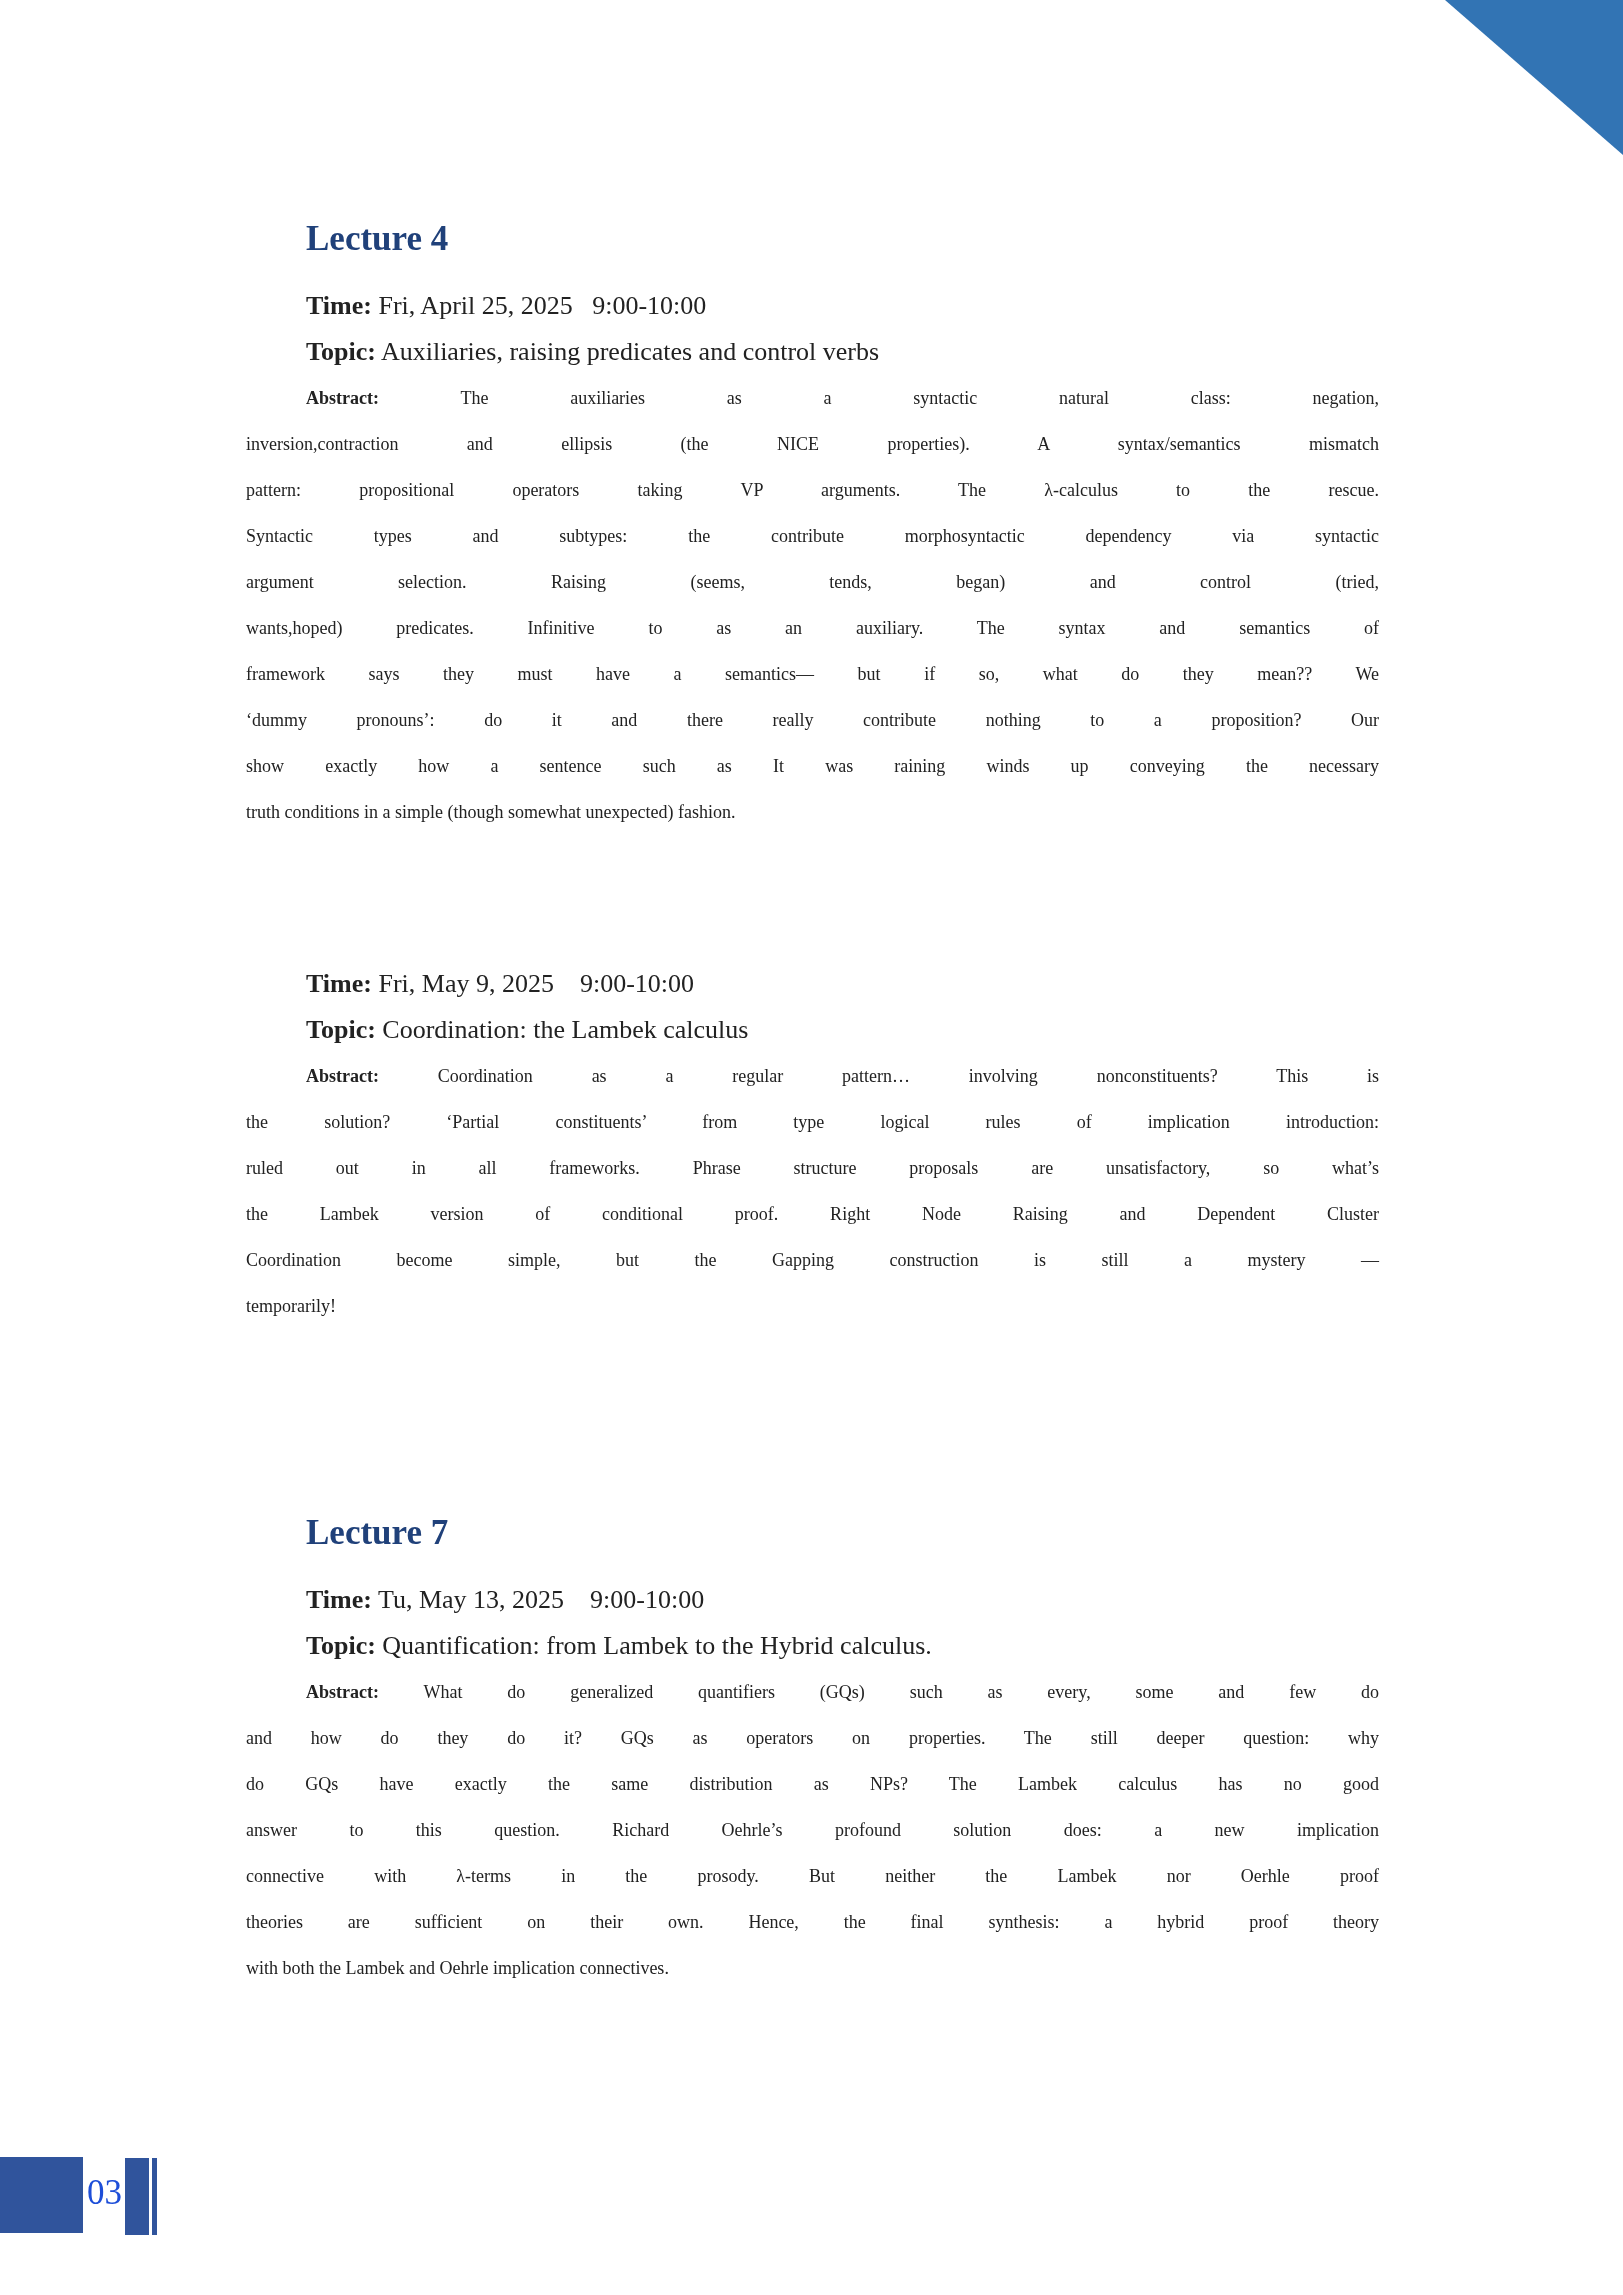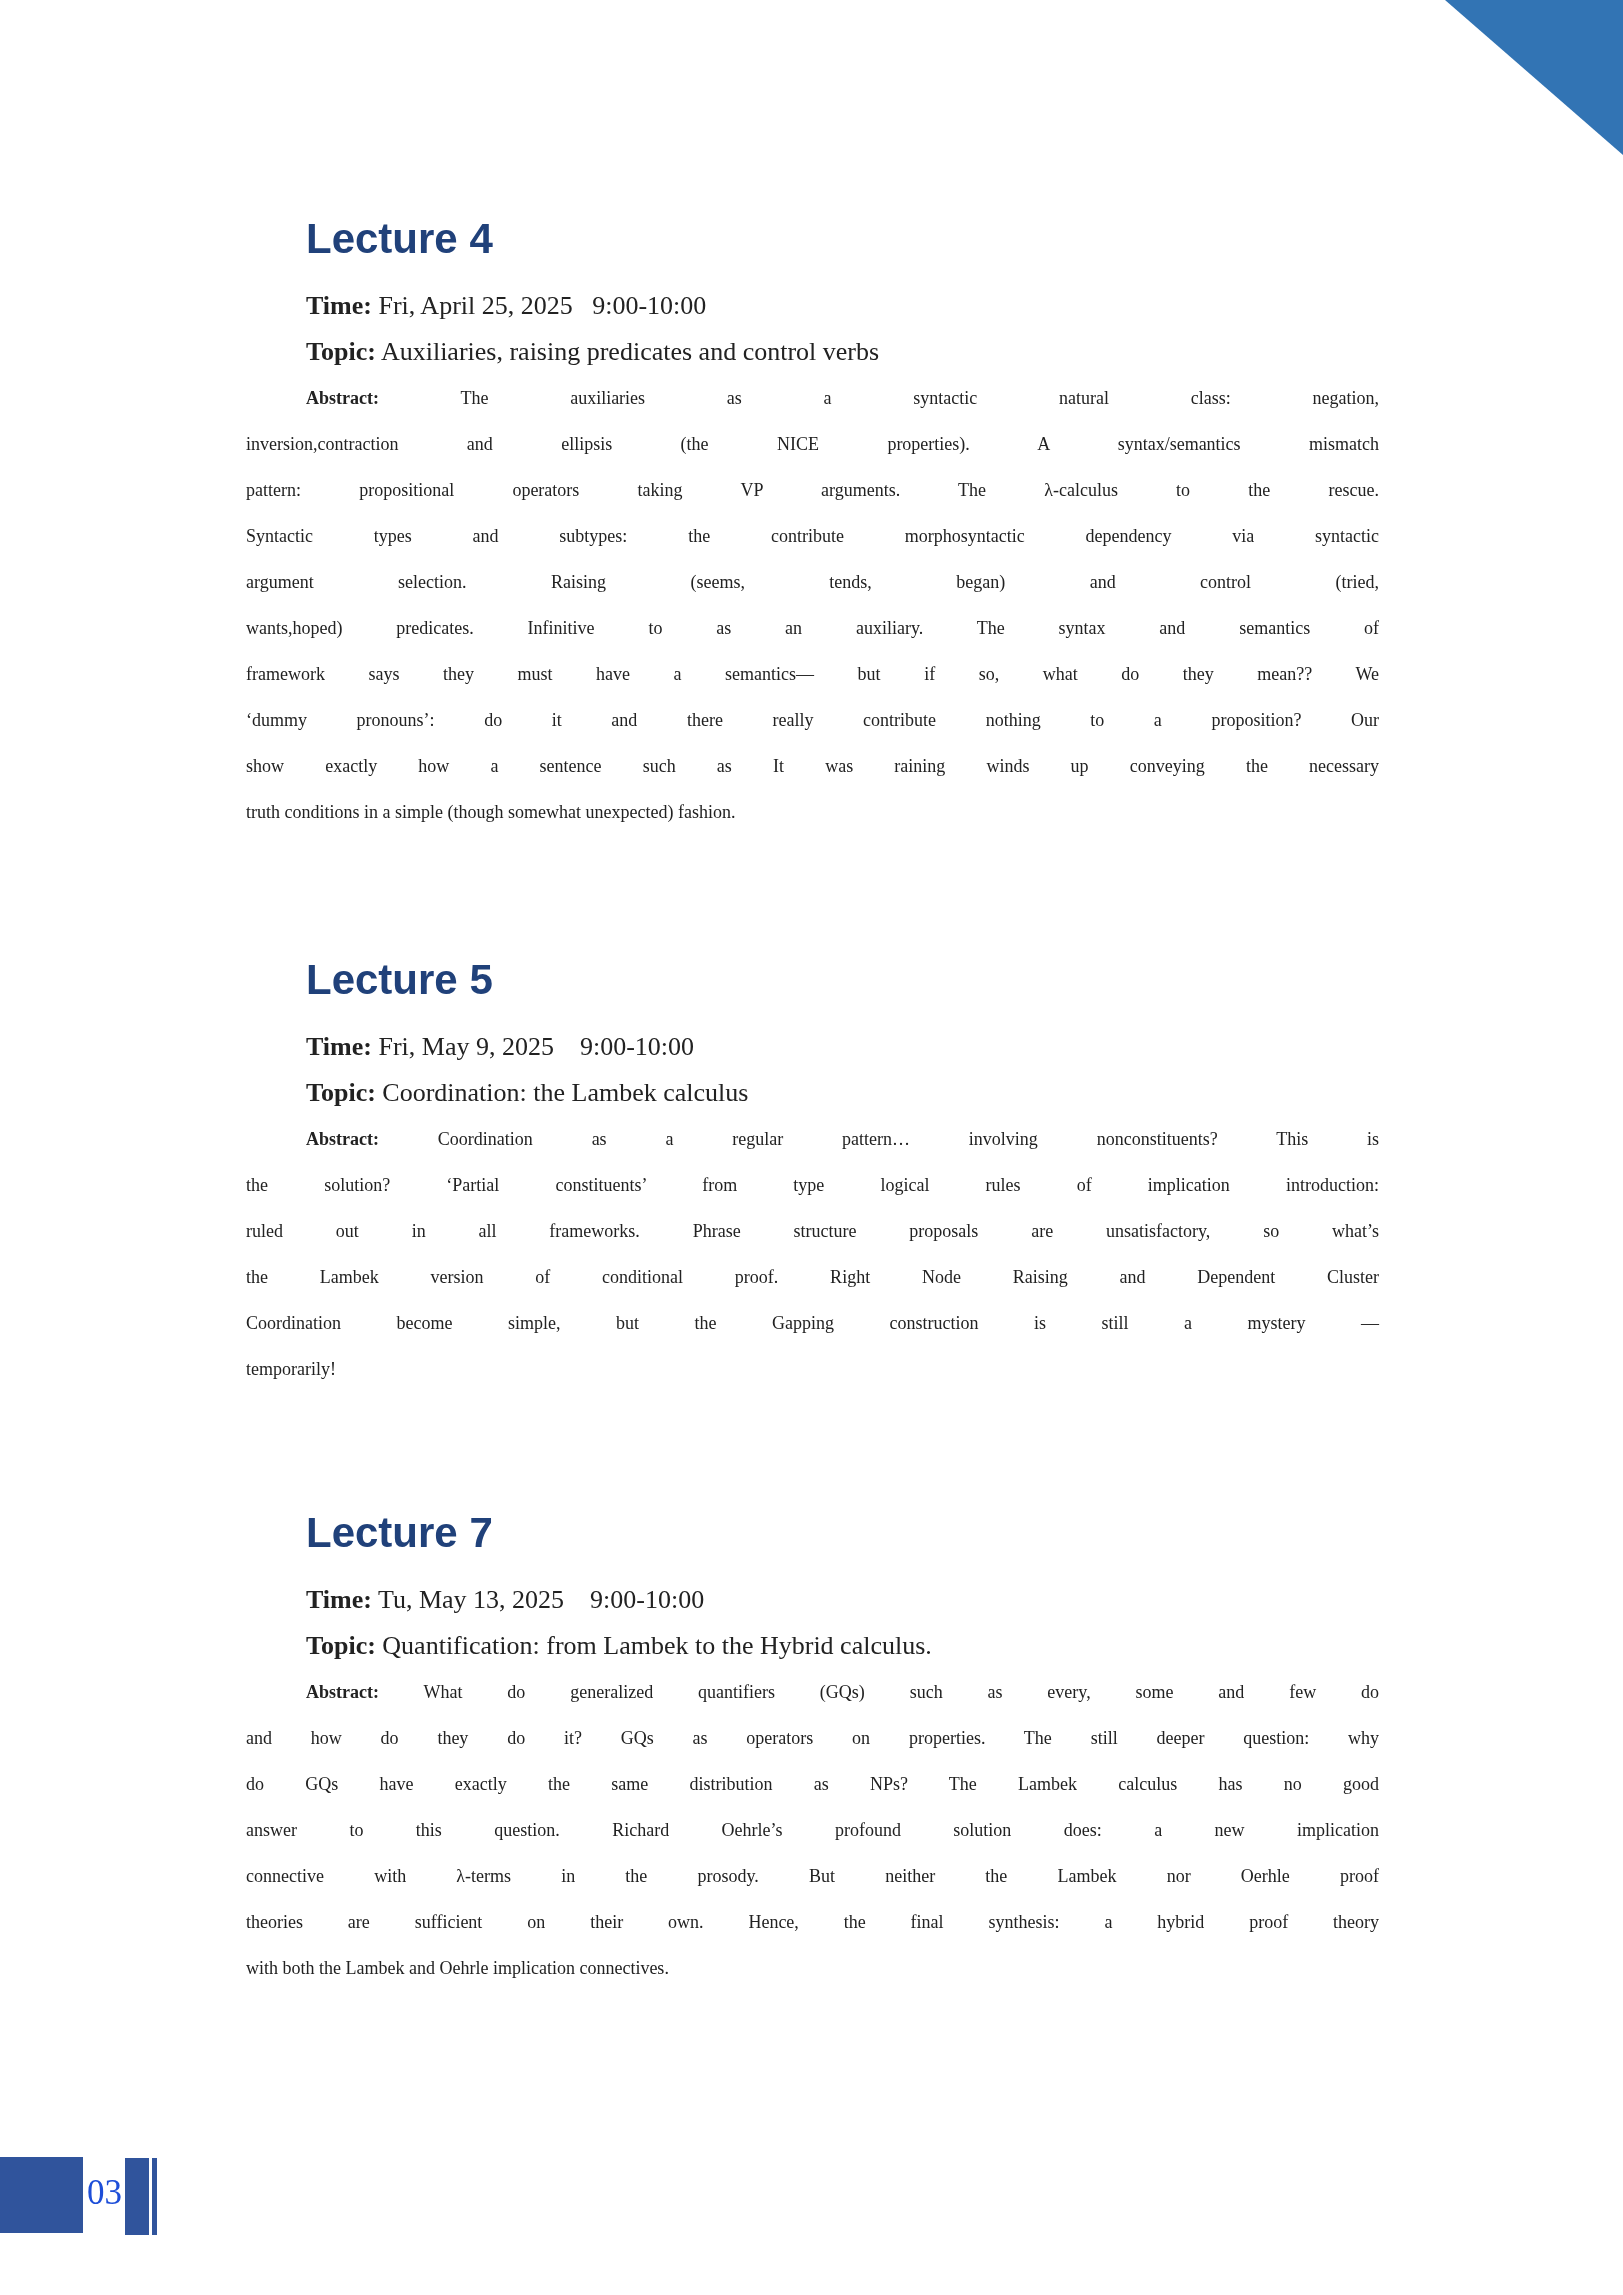--- a/index.html
+++ b/index.html
@@ -14,22 +14,22 @@
     background:var(--accent_blue, #3274b4);
     clip-path:polygon(0 0, 100% 0, 100% 100%);
   }
   .content { position:absolute; left:246px; top:0; width:1133px; height:100%; }
   section.lecture { position:absolute; left:0; width:100%; }
   #lecture-0 { top:220px; }
   #lecture-1 { top:961px; }
   #lecture-2 { top:1514px; }
   h2.lec-title {
     margin:0 0 25px 60px;
-    font-family:Liberation Sans, sans-serif;
-    font-weight:700; font-size:42px; line-height:38px;
+    font-family:Liberation Serif, serif;
+    font-weight:700; font-size:35px; line-height:38px;
     color:var(--heading_navy, #20417a);
   }
   .row {
     margin:0; font-size:26px; line-height:46px;
     text-indent:60px; white-space:pre-wrap;
   }
   .lbl { font-weight:700; }
   .jline {
     font-size:18px; line-height:46px;
     text-align:justify; text-align-last:justify;
@@ -72,21 +72,20 @@
       <div class="jline">argument selection. Raising (seems, tends, began) and control (tried,</div>
       <div class="jline">wants,hoped) predicates. Infinitive to as an auxiliary. The syntax and semantics of</div>
       <div class="jline">framework says they must have a semantics— but if so, what do they mean?? We</div>
       <div class="jline">‘dummy pronouns’: do it and there really contribute nothing to a proposition? Our</div>
       <div class="jline">show exactly how a sentence such as It was raining winds up conveying the necessary</div>
       <div class="jline last">truth conditions in a simple (though somewhat unexpected) fashion.</div>
     </div>
   </section>
 
   <section class="lecture" id="lecture-1">
-    <h2 class="lec-title">Lecture 5</h2>
     <p class="row"><b class="lbl">Time:</b> <span>Fri, May 9, 2025    9:00-10:00</span></p>
     <p class="row"><b class="lbl">Topic:</b> <span>Coordination: the Lambek calculus</span></p>
     <div class="abstract">
       <div class="jline first"><b class="lbl">Abstract:</b> <span>Coordination as a regular pattern… involving nonconstituents? This is</span></div>
       <div class="jline">the solution? ‘Partial constituents’ from type logical rules of implication introduction:</div>
       <div class="jline">ruled out in all frameworks. Phrase structure proposals are unsatisfactory, so what’s</div>
       <div class="jline">the Lambek version of conditional proof. Right Node Raising and Dependent Cluster</div>
       <div class="jline">Coordination become simple, but the Gapping construction is still a mystery —</div>
       <div class="jline last">temporarily!</div>
     </div>

